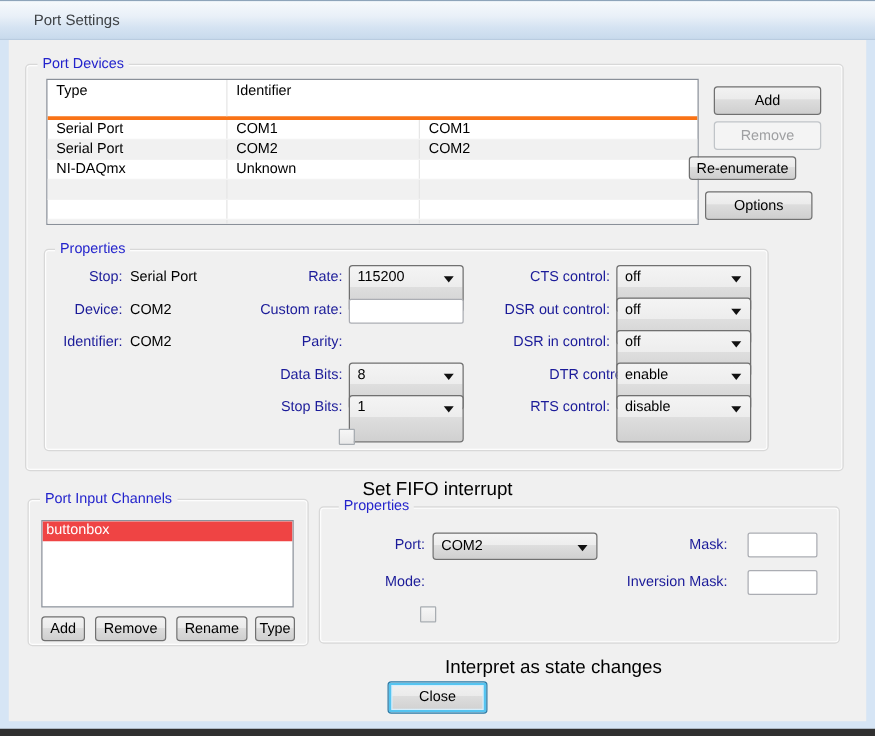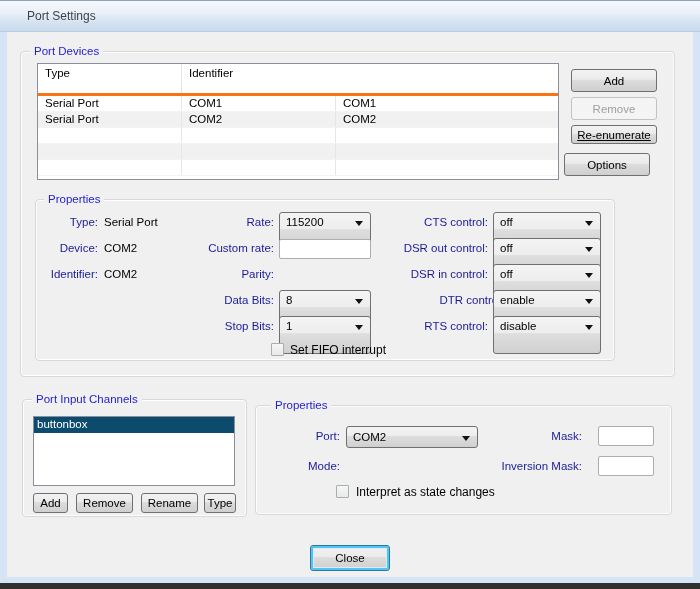--- a/index.html
+++ b/index.html
@@ -53,27 +53,27 @@
             background:#fff; font-size:11.5px; font-family:"Liberation Sans",sans-serif;
             padding:0 4px; outline:none; }
 
   
   .flabel { position:absolute; text-align:right; font-size:11.5px; color:#1b1b99; white-space:nowrap; }
   .ival { position:absolute; font-size:11.5px; color:#000; white-space:nowrap; }
 
   
   .chk { position:absolute; width:13px; height:13px; border:1px solid #a8adb2; border-radius:1px;
          background:linear-gradient(180deg,#f6f6f6,#e9e9e9); }
-  .chk-label { position:absolute; font-size:12px; color:#000; white-space:nowrap; }
+  .chk-label { position:absolute; font-size:15px; color:#000; white-space:nowrap;margin-top:40px; }
 
   
   .listbox { position:absolute; left:33px; top:415px; width:202px; height:70px;
              background:#fff; border:1px solid #8a9099; overflow:hidden; }
   .list-item { height:16px; font-size:11.5px; padding:1px 3px; }
-  .list-item.selected { background:#0c4a6e; color:#fff; }
+  .list-item.selected { background:#ef4444; color:#fff; }
 </style>
 </head>
 <body>
 
 <div id="root">
   <div class="window">
 
     <div class="titlebar">
       <span class="title-text">Port Settings</span>
     </div>
@@ -92,45 +92,50 @@
         <div class="td c1">Serial Port</div>
         <div class="td c2">COM1</div>
         <div class="td c3">COM1</div>
       </div>
       <div class="tr tr-data">
         <div class="td c1">Serial Port</div>
         <div class="td c2">COM2</div>
         <div class="td c3">COM2</div>
       </div>
       <div class="tr tr-data">
+        <div class="td c1">NI-DAQmx</div>
+        <div class="td c2">Unknown</div>
+        <div class="td c3"></div>
+      </div>
+      <div class="tr tr-data">
         <div class="td c1"></div>
           <div class="td c2"></div>
           <div class="td c3"></div>
       </div>
       <div class="tr tr-data">
         <div class="td c1"></div>
           <div class="td c2"></div>
           <div class="td c3"></div>
       </div>
       <div class="tr tr-data">
         <div class="td c1"></div>
           <div class="td c2"></div>
           <div class="td c3"></div>
       </div>
     </div>
 
     <div class="btn" style="left:571px; top:68px; width:86px; height:23px;">Add</div>
     <div class="btn disabled" style="left:571px; top:96px; width:86px; height:23px;">Remove</div>
-    <div class="btn" style="left:571px; top:124px; width:86px; height:19px;text-decoration:underline;">Re-enumerate</div>
+    <div class="btn" style="left:551px; top:124px; width:86px; height:19px;">Re-enumerate</div>
     <div class="btn" style="left:564px; top:152px; width:86px; height:23px;">Options</div>
 
     <div class="grp" style="left:35px; top:198px; width:580px; height:162px;"></div>
     <span class="grp-cap" style="left:44px; top:192px;">Properties</span>
 
-    <span class="flabel" style="left:38px; top:215px; width:60px;">Type:</span>
+    <span class="flabel" style="left:38px; top:215px; width:60px;">Stop:</span>
     <span class="ival" style="left:104px; top:215px;">Serial Port</span>
     <span class="flabel" style="left:38px; top:241px; width:60px;">Device:</span>
     <span class="ival" style="left:104px; top:241px;">COM2</span>
     <span class="flabel" style="left:38px; top:267px; width:60px;">Identifier:</span>
     <span class="ival" style="left:104px; top:267px;">COM2</span>
 
     <span class="flabel" style="left:180px; top:215px; width:94px;">Rate:</span>
     <div class="combo" style="left:279px; top:211px; width:92px;">
       <span class="combo-text">115200</span>
       <span class="combo-arrow"></span>

